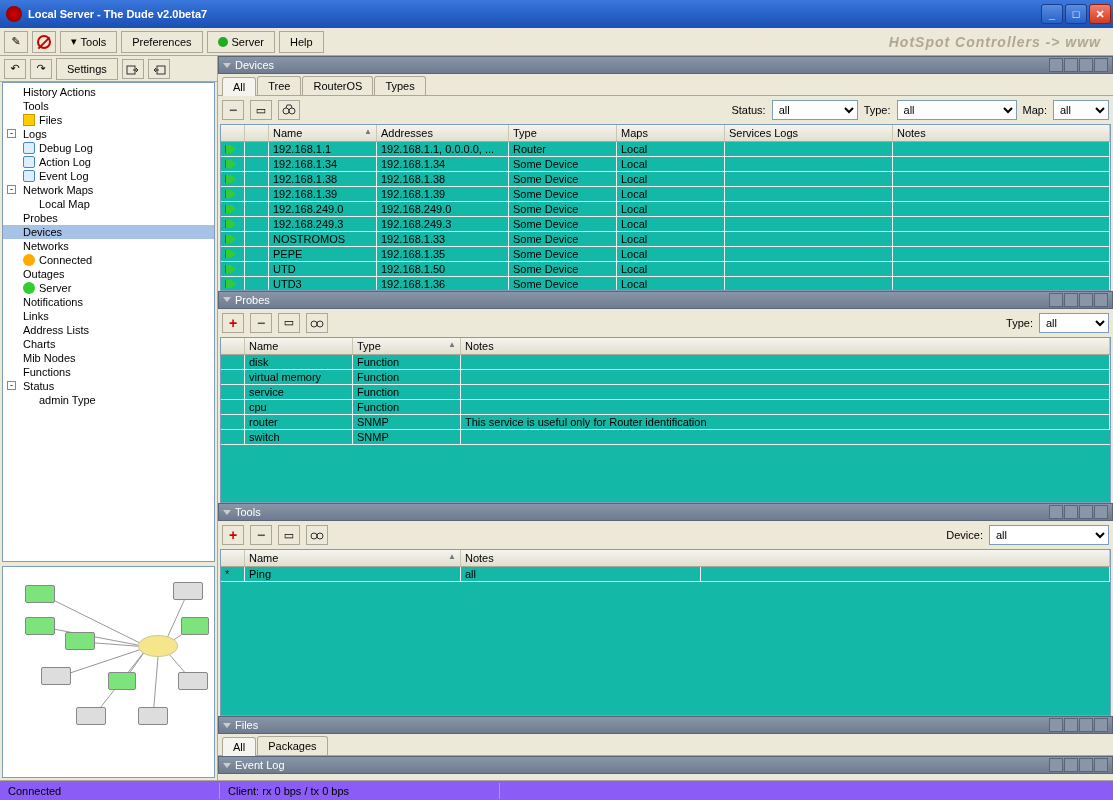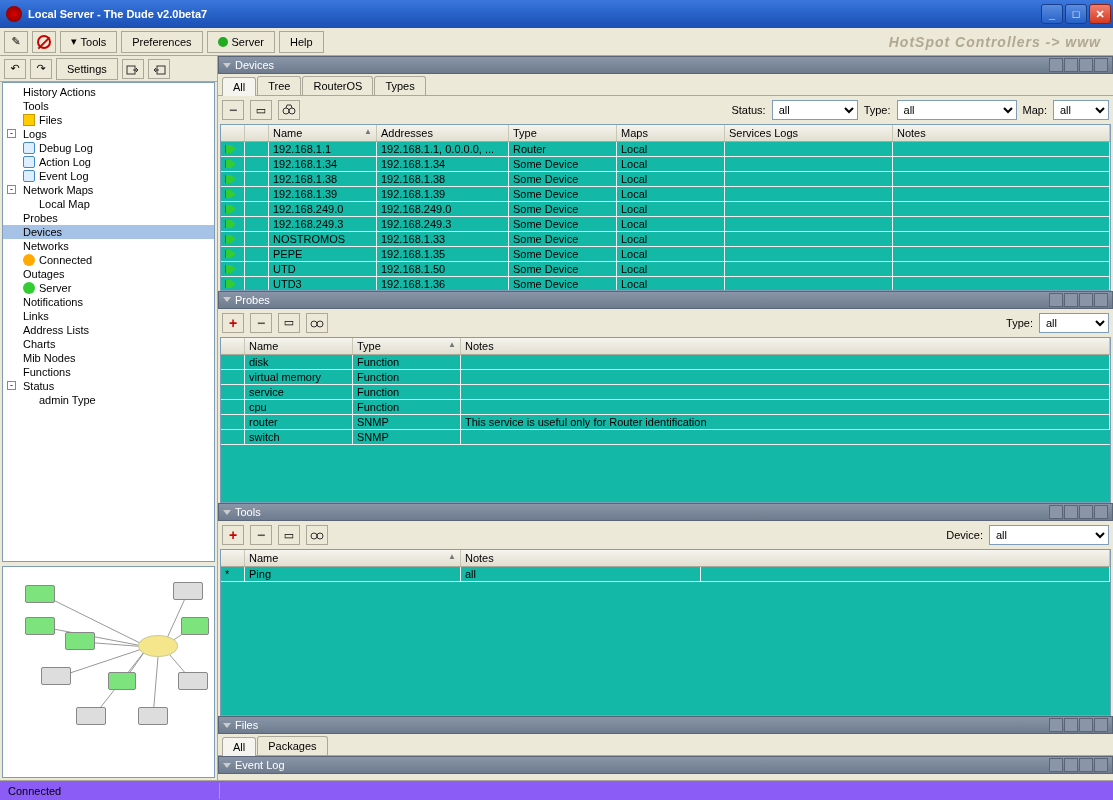--- a/index.html
+++ b/index.html
@@ -457,13 +457,14 @@
           <div class="pc"></div>
           <div class="pc"></div>
         </div>
       </div>
     <div style="height:6px;background:#ece9d8"></div>
   </div>
 </div>
 
 <div class="statusbar">
   <div class="cell" style="min-width:220px">Connected</div>
+  <div class="cell" style="min-width:280px">Client: rx 0 bps / tx 0 bps</div>
 </div>
 
 </body></html>

